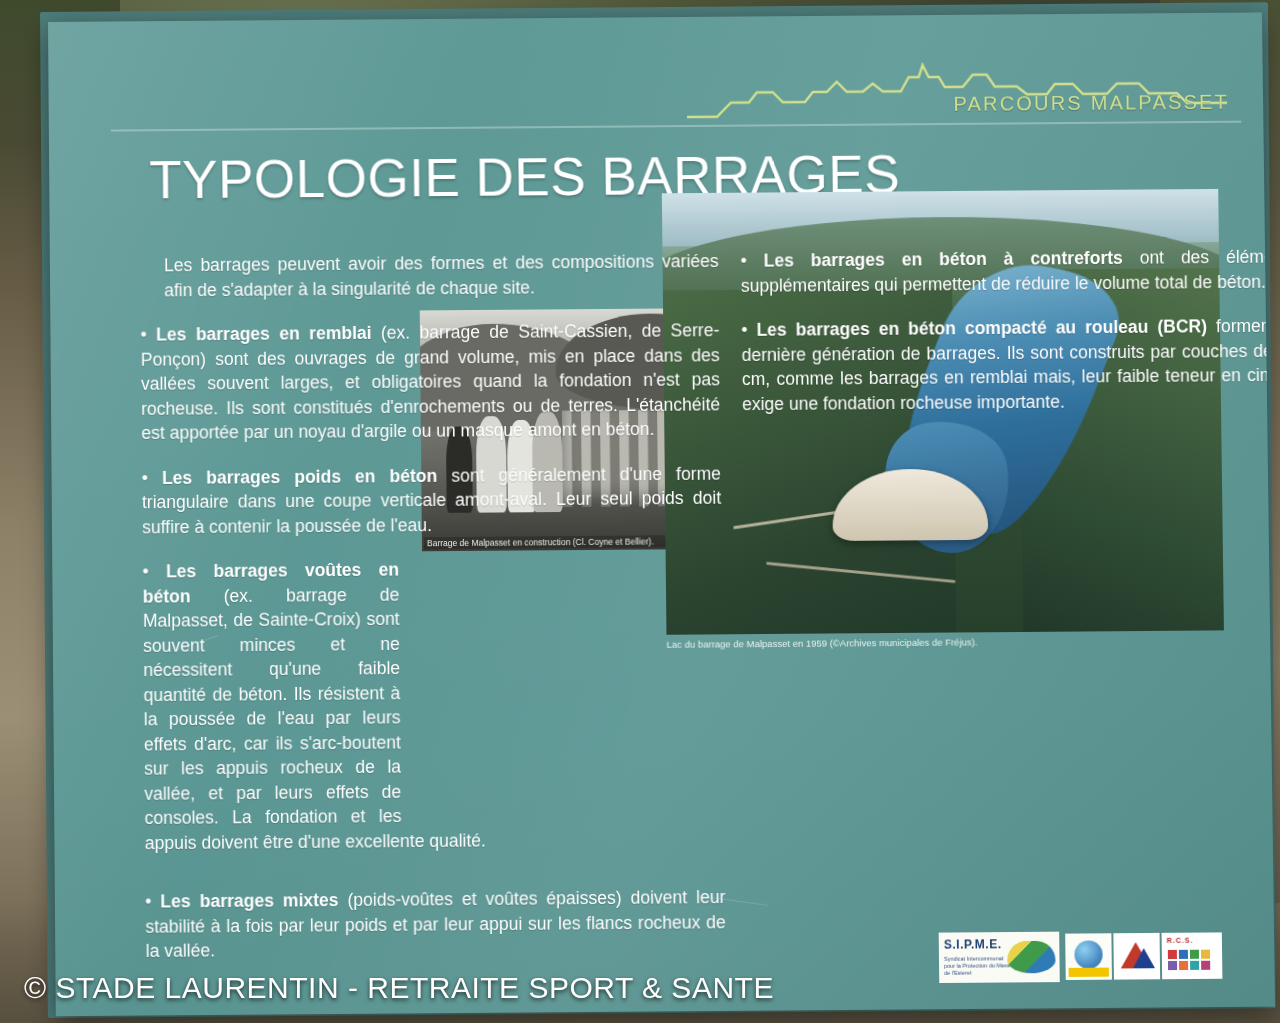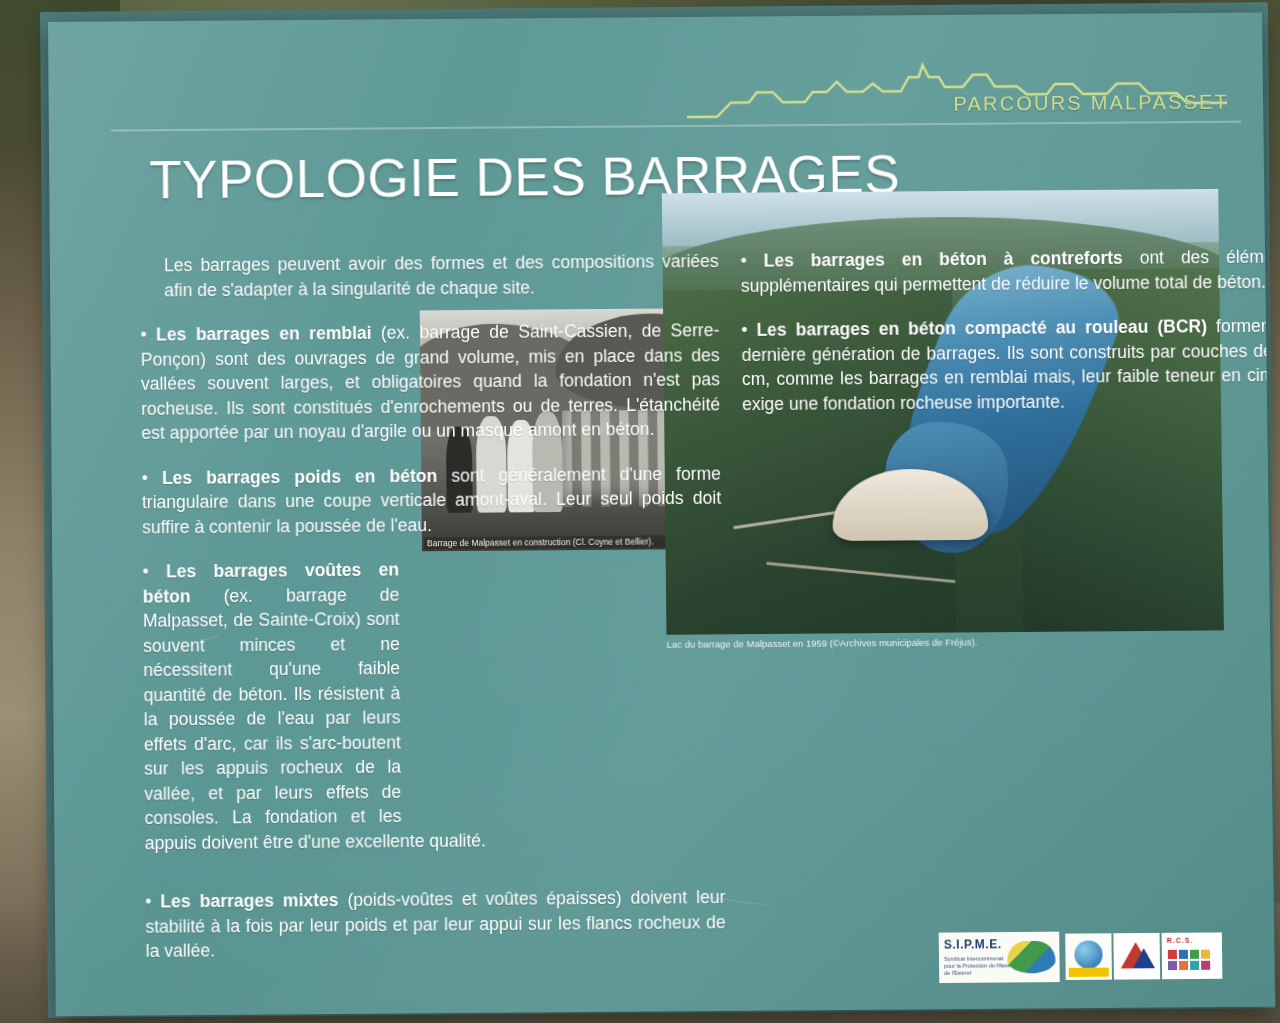--- a/index.html
+++ b/index.html
@@ -292,13 +292,14 @@
         <div class="sq" style="left:16px;top:27px;background:#e86f3a;"></div>
         <div class="sq" style="left:27px;top:27px;background:#2fa3a8;"></div>
         <div class="sq" style="left:38px;top:27px;background:#b5407a;"></div>
       </div>
     </div>
 
     <div class="scratch" style="left:120px;top:620px;width:46px;transform:rotate(-18deg);"></div>
     <div class="scratch" style="left:640px;top:880px;width:70px;transform:rotate(8deg);"></div>
   </div>
 
+  <div class="watermark">© STADE LAURENTIN - RETRAITE SPORT &amp; SANTE</div>
 </div>
 
 </body></html>

